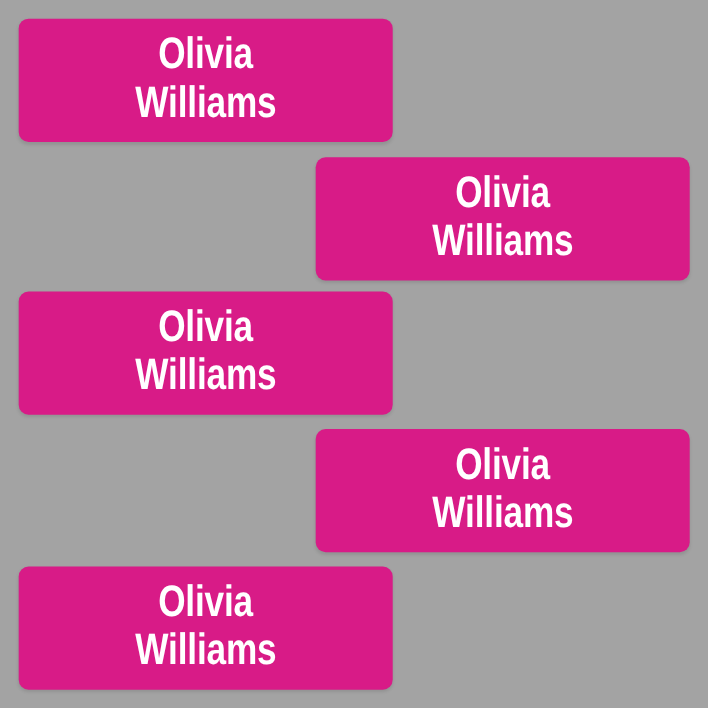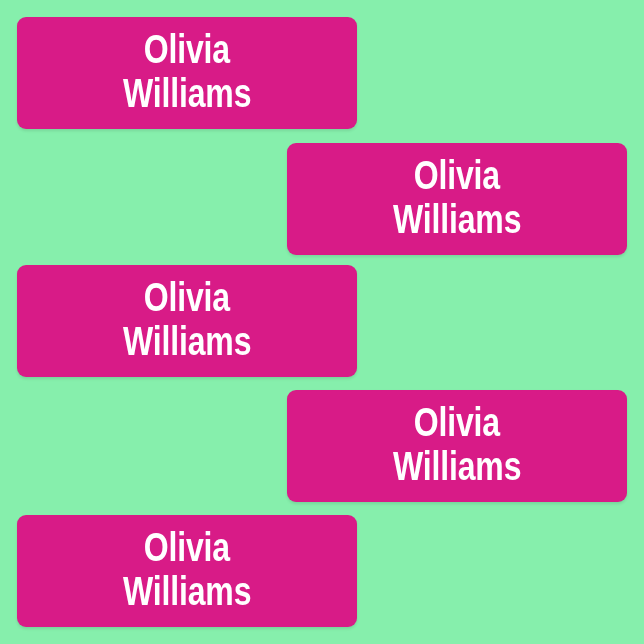--- a/index.html
+++ b/index.html
@@ -68,21 +68,21 @@
     transform: scaleX(0.80);
     transform-origin: center center;
   }
 
   .label-line.first-name { margin-bottom: 1px; }
   .label-line.last-name  { margin-top: 1px; }
 </style>
 </head>
 <body>
 
-<div id="label-sheet" style="background: #86efac;">
+<div id="label-sheet" style="background: #a3a3a3;">
 
   <div class="name-label col-left row-1" style="background: rgb(216, 27, 135); border-radius: 9px;">
     <div class="label-text-block">
       <div class="label-line first-name" style="color: rgb(255, 255, 255);">Olivia</div>
       <div class="label-line last-name" style="color: rgb(255, 255, 255);">Williams</div>
     </div>
   </div>
 
   <div class="name-label col-right row-2" style="background: rgb(216, 27, 135); border-radius: 9px;">
     <div class="label-text-block">

